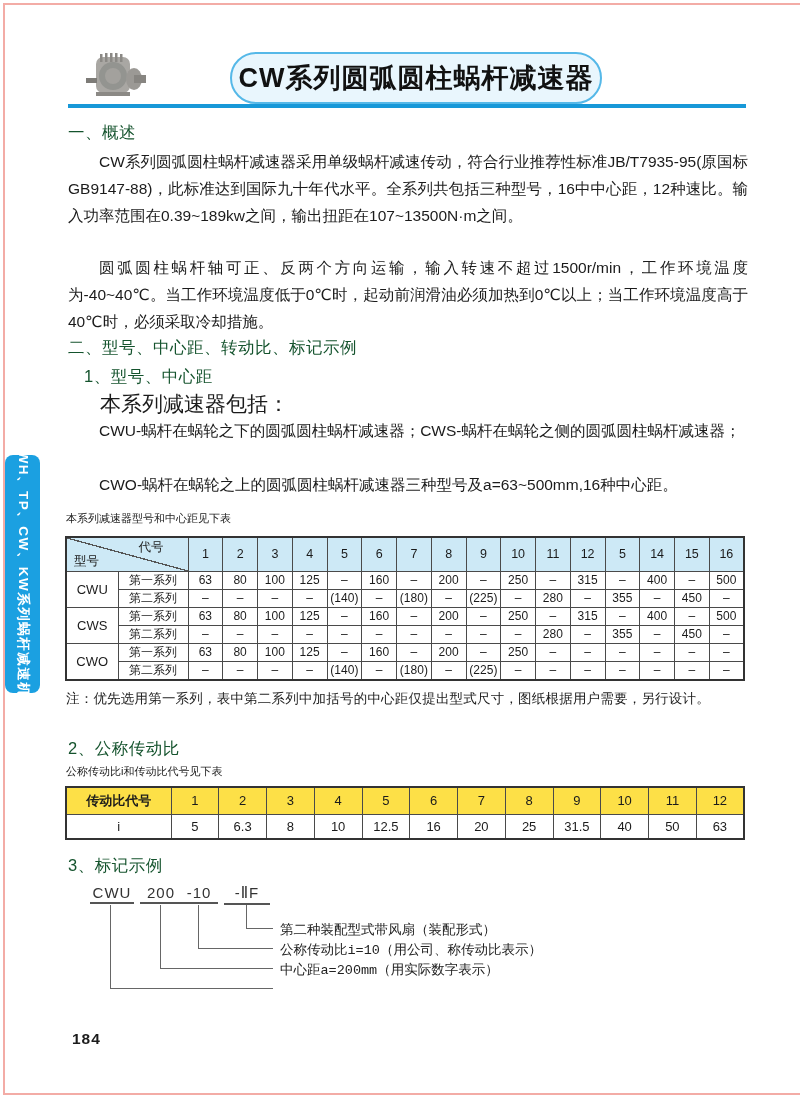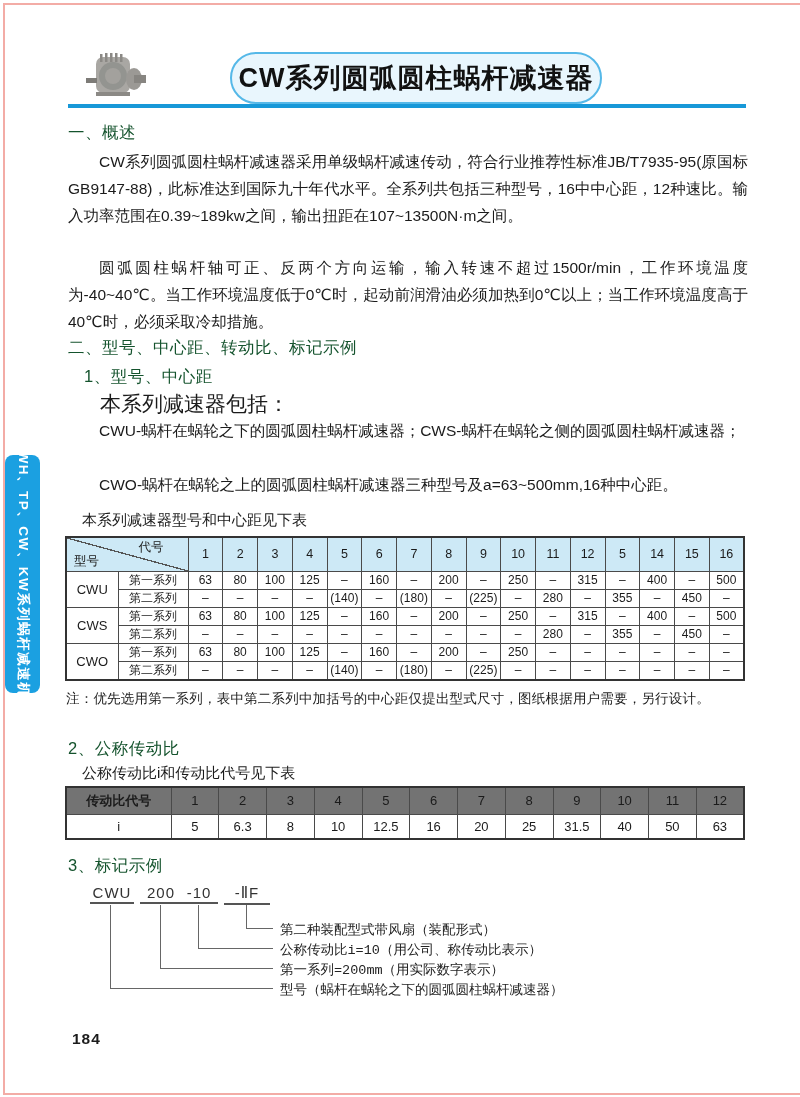--- a/index.html
+++ b/index.html
@@ -32,41 +32,41 @@
     position:absolute; left:50%; top:50%;
     transform:translate(-50%,-50%) rotate(90deg);
     white-space:nowrap; color:#fff; font-weight:bold; font-size:13.5px; letter-spacing:1.5px;
   }
 
   
   .abs { position:absolute; }
   .h1 { font-size:16.5px; color:#14532d; letter-spacing:0.5px; }
   .body-par { font-size:15.5px; line-height:27px; text-indent:2em; width:680px; text-align:justify; }
   .plain { font-size:21px; line-height:27px; }
-  .intro { font-size:15px;margin-left:16px; }
+  .intro { font-size:11px; }
   .note { font-size:13.5px; letter-spacing:0.2px; }
 
   
   table { border-collapse:collapse; table-layout:fixed; width:680px; background:#fff; }
   table, th, td { border:1px solid #4a4a4a; }
   table { border:2px solid #333; }
   th, td { text-align:center; vertical-align:middle; font-weight:normal; overflow:hidden; white-space:nowrap; }
   #tbl1 th { background:#cde9f6; height:34px; font-size:12.5px; }
   #tbl1 td { height:17px; font-size:12px; }
   #tbl1 .corner { position:relative; padding:0;
     background-color:#cde9f6;
     background-image:linear-gradient(to bottom left,
       rgba(0,0,0,0) calc(50% - 0.7px), #555 calc(50% - 0.7px),
       #555 calc(50% + 0.7px), rgba(0,0,0,0) calc(50% + 0.7px));
   }
   #tbl1 .c-top { position:absolute; top:1px; right:24px; font-size:12.5px; }
   #tbl1 .c-bot { position:absolute; bottom:1px; left:7px; font-size:12.5px; }
   #tbl1 td.model { font-size:13px; }
   #tbl1 td.series { font-size:12px; }
-  #tbl2 th { background:#737373; height:27px; font-size:13px; font-weight:bold; }
+  #tbl2 th { background:#fde047; height:27px; font-size:13px; font-weight:bold; }
   #tbl2 th.num { font-weight:normal; }
   #tbl2 td { height:25px; font-size:13px; }
 
   
   .diagram { position:absolute; left:68px; top:878px; width:620px; height:130px; }
   .mark-part {
     position:absolute; top:6px; text-align:center;
     font-size:15px; color:#333; letter-spacing:1px;
     border-bottom:2px solid #555; padding-bottom:1px;
   }
@@ -343,17 +343,16 @@
   <div class="mark-part" style="left:112px; width:38px;">-10</div>
   <div class="mark-part" style="left:156px; width:46px;">-ⅡF</div>
 
   <div class="conn" style="left:42px;  top:27px; width:163px; height:84px;"></div>
   <div class="conn" style="left:92px;  top:27px; width:113px; height:64px;"></div>
   <div class="conn" style="left:130px; top:27px; width:75px;  height:44px;"></div>
   <div class="conn" style="left:178px; top:27px; width:27px;  height:24px;"></div>
 
   <div class="annot" style="top:43px;">第二种装配型式带风扇（装配形式）</div>
   <div class="annot" style="top:63px;">公称传动比i=10（用公司、称传动比表示）</div>
-  <div class="annot" style="top:83px;">第一系列=200mm（用实际数字表示）</div>
-  <div class="annot" style="top:103px;">型号（蜗杆在蜗轮之下的圆弧圆柱蜗杆减速器）</div>
+  <div class="annot" style="top:83px;">中心距a=200mm（用实际数字表示）</div>
 </div>
 
 <div class="page-num">184</div>
 
 </body></html>

